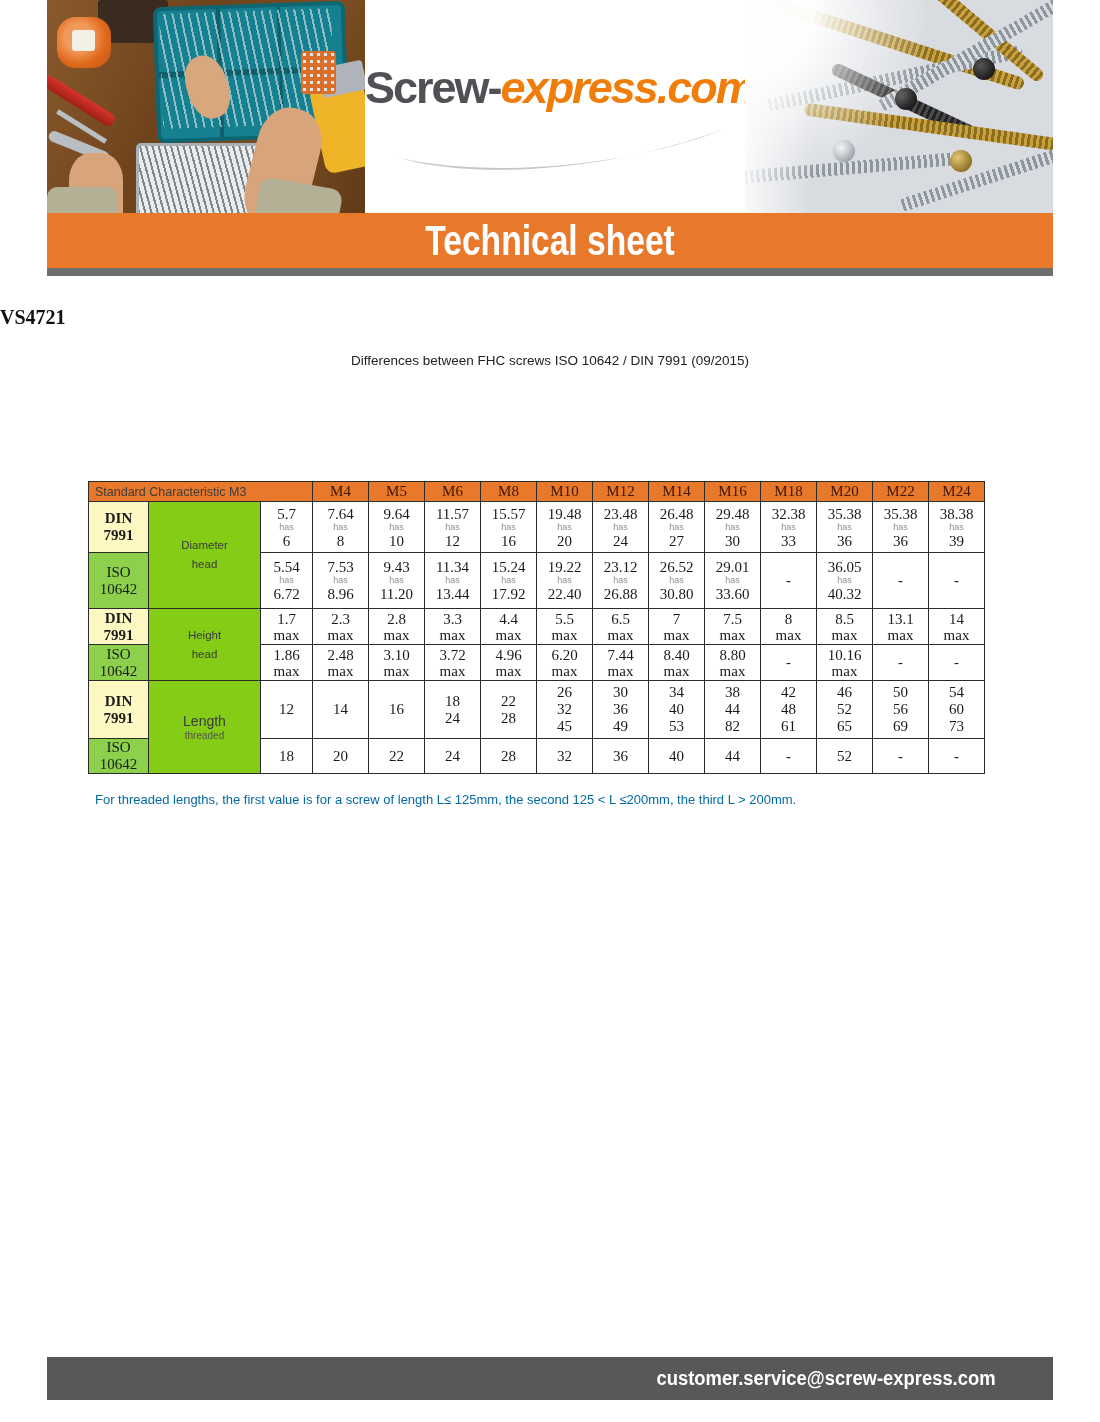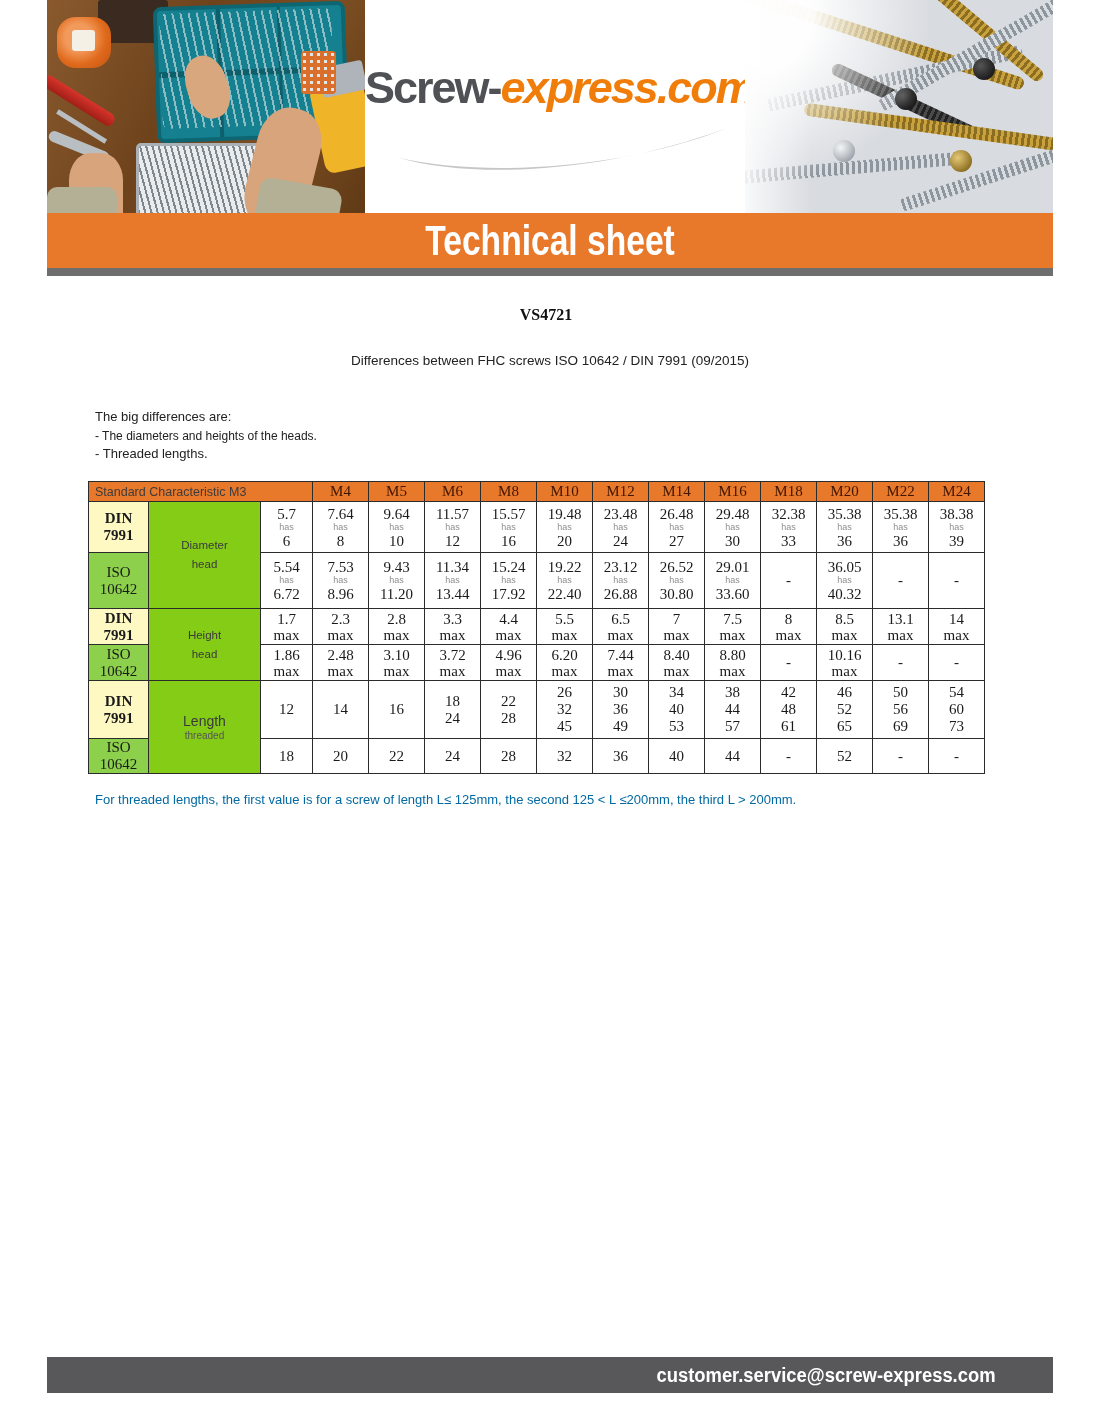--- a/index.html
+++ b/index.html
@@ -55,22 +55,22 @@
   .logo .dark{color:#4f5154;}
   .logo .orange{color:#F07D0A;font-style:italic;}
   .swoosh{position:absolute;left:28px;top:122px;width:340px;height:60px;}
 
   
   .band{position:absolute;left:47px;top:213px;width:1006px;height:55px;background:#E8782A;display:flex;align-items:center;justify-content:center;}
   .band-title{color:#ffffff;font-size:42px;font-weight:800;transform:scaleX(.8);letter-spacing:0;}
   .strip{position:absolute;left:47px;top:268px;width:1006px;height:8px;background:#6e6e6e;}
 
   
-  .doc-ref{position:absolute;left:0;width:1092px;top:306px;text-align:center;
-           font-family:"Liberation Serif",serif;font-weight:700;font-size:16px;color:#111;}
+  .doc-ref{position:absolute;left:0;width:1092px;top:306px;text-align:left;
+           font-family:"Liberation Serif",serif;font-weight:700;font-size:20px;color:#111;}
   .subtitle{position:absolute;left:0;width:1100px;top:353px;text-align:center;font-size:13.5px;color:#222;}
   .intro{position:absolute;left:95px;top:408px;font-size:13px;color:#222;}
   .intro div{line-height:18.5px;}
   .intro .small{font-size:12px;}
   .footnote{position:absolute;left:95px;top:792px;font-size:13px;color:#0369a1;}
 
   
   .table-wrap{position:absolute;left:88px;top:481px;}
   table.spec{border-collapse:collapse;table-layout:fixed;font-family:"Liberation Serif",serif;}
   table.spec td{border:1px solid #2b2b2b;padding:0;text-align:center;vertical-align:middle;overflow:hidden;}
@@ -89,21 +89,21 @@
   .has-line{font-family:"Liberation Sans",sans-serif;font-size:9px;line-height:11px;color:#8f8f8f;}
   .dash-line{font-size:15px;}
   tr.sec0.row0 td{height:50px;}
   tr.sec0.row1 td{height:55px;}
   tr.sec1 td{height:35px;}
   tr.sec2.row0 td{height:57px;}
   tr.sec2.row1 td{height:34px;}
   tr.sec2 .num-line{line-height:17px;}
 
   
-  .footer-bar{position:absolute;left:47px;top:1357px;width:1006px;height:36px;background:#58585A;
+  .footer-bar{position:absolute;left:47px;top:1357px;width:1006px;height:43px;background:#58585A;
               display:flex;align-items:center;justify-content:flex-end;}
   .footer-email{color:#ffffff;font-weight:700;font-size:20px;padding-right:62px;transform:scaleX(.92);transform-origin:right center;}
 </style>
 </head>
 <body>
 
 <div class="page">
 
   <div class="header-wrap">
     <div class="photo photo-left">
@@ -153,25 +153,20 @@
   </div>
 
   <div class="band">
     <span class="band-title">Technical sheet</span>
   </div>
   <div class="strip"></div>
 
   <div class="doc-ref">VS4721</div>
   <div class="subtitle">Differences between FHC screws ISO 10642 / DIN 7991 (09/2015)</div>
 
-  <div class="intro">
-    <div>The big differences are:</div>
-    <div class="small">- The diameters and heights of the heads.</div>
-    <div>- Threaded lengths.</div>
-  </div>
 
   <div class="table-wrap">
     <table class="spec">
       <colgroup>
         <col style="width:60px">
           <col style="width:112px">
           <col style="width:52px">
         <col style="width:56px">
           <col style="width:56px">
           <col style="width:56px">
@@ -495,21 +490,21 @@
               <div class="num-line">49</div>
             </td>
             <td class="val">
               <div class="num-line">34</div>
               <div class="num-line">40</div>
               <div class="num-line">53</div>
             </td>
             <td class="val">
               <div class="num-line">38</div>
               <div class="num-line">44</div>
-              <div class="num-line">57</div>
+              <div class="num-line">82</div>
             </td>
             <td class="val">
               <div class="num-line">42</div>
               <div class="num-line">48</div>
               <div class="num-line">61</div>
             </td>
             <td class="val">
               <div class="num-line">46</div>
               <div class="num-line">52</div>
               <div class="num-line">65</div>

